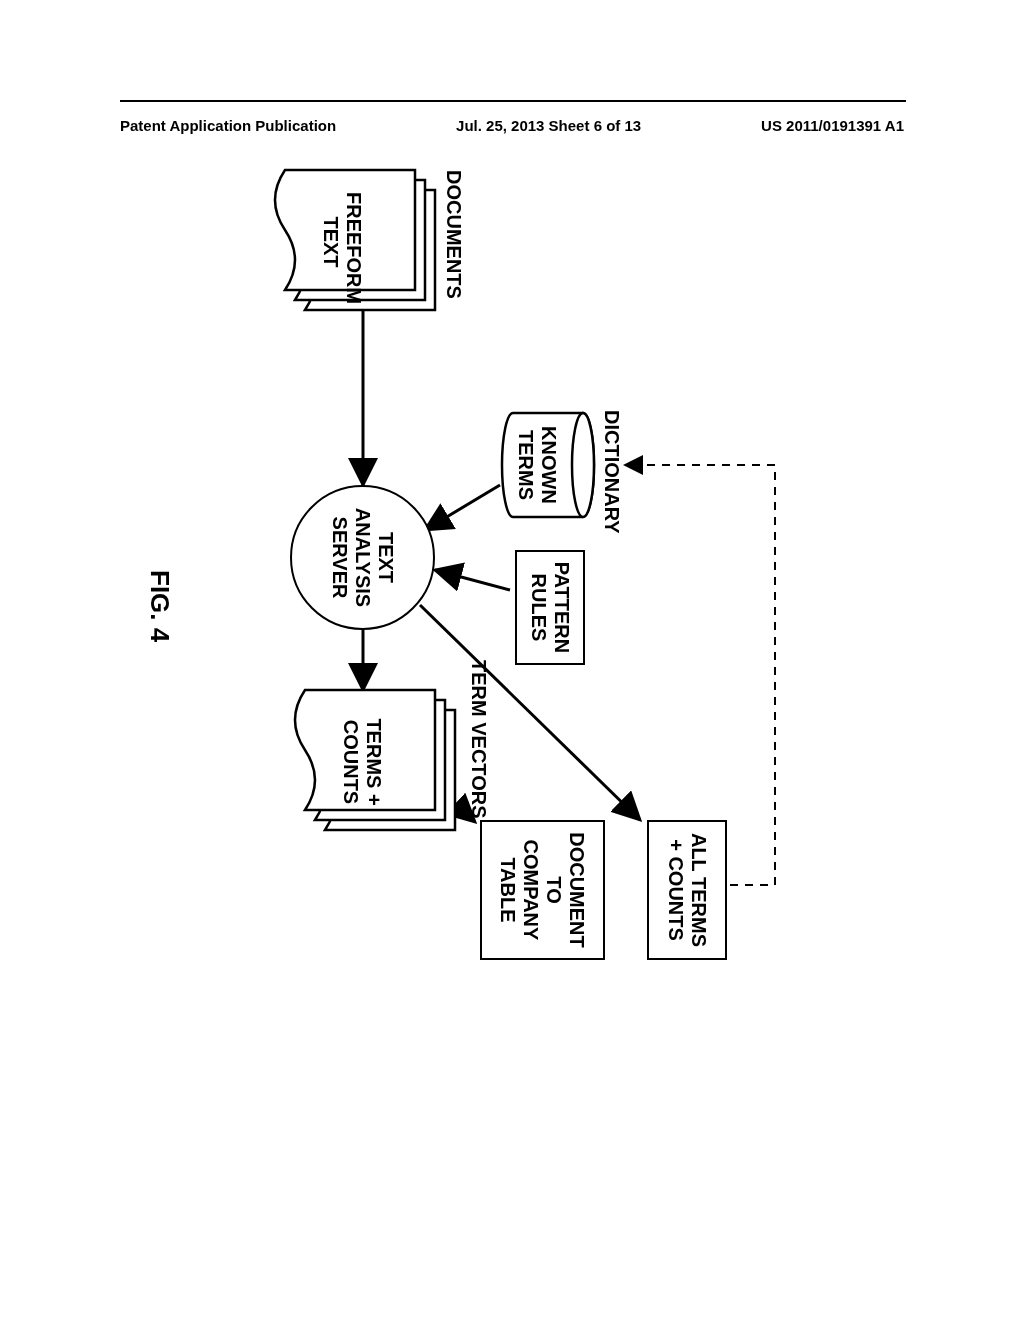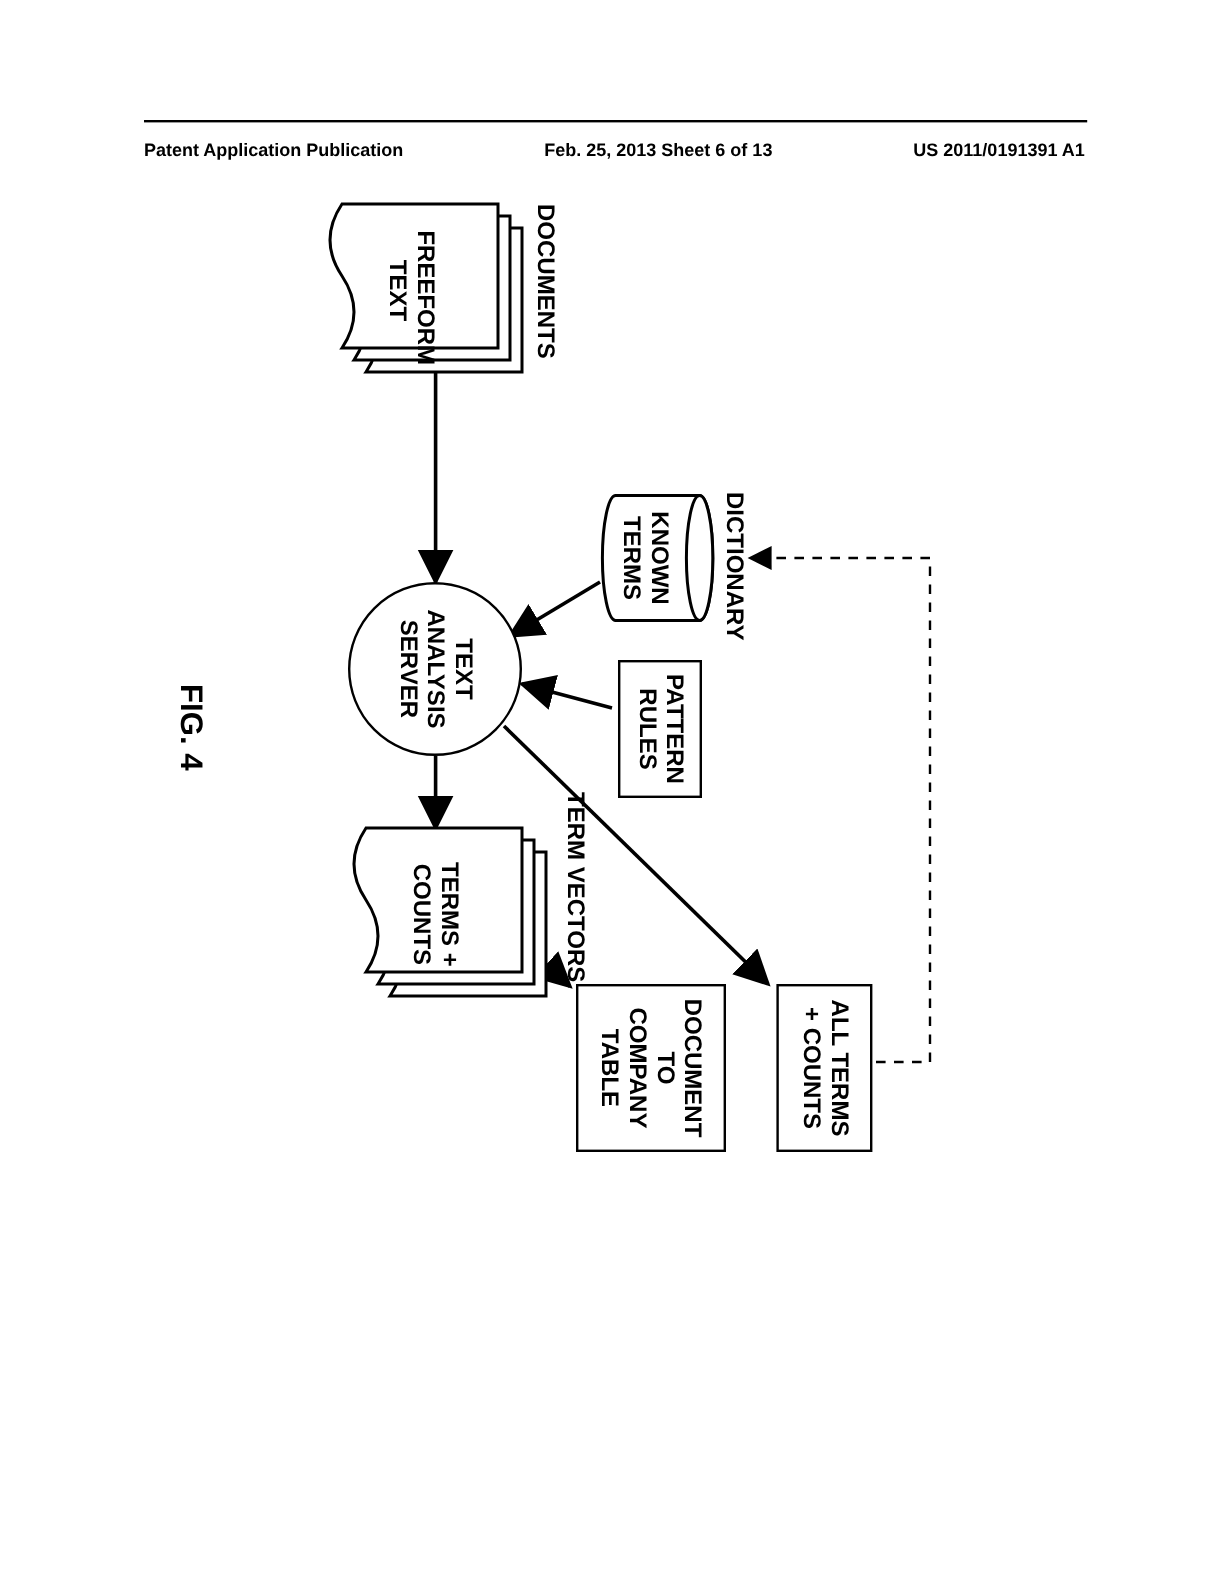--- a/index.html
+++ b/index.html
@@ -85,21 +85,21 @@
   }
   .cylinder {
     position: absolute;
   }
 </style>
 </head>
 <body>
 
 <div class="header">
   <span>Patent Application Publication</span>
-  <span>Feb. 25, 2013  Sheet 6 of 13</span>
+  <span>Jul. 25, 2013  Sheet 6 of 13</span>
   <span>US 2011/0191391 A1</span>
 </div>
 <div class="header-rule"></div>
 
 <div class="diagram">
 
   <svg class="arrows">
     <defs>
       <marker id="ah" markerWidth="12" markerHeight="12" refX="9" refY="5" orient="auto">
         <path d="M0,0 L10,5 L0,10 Z" fill="#000"></path>

